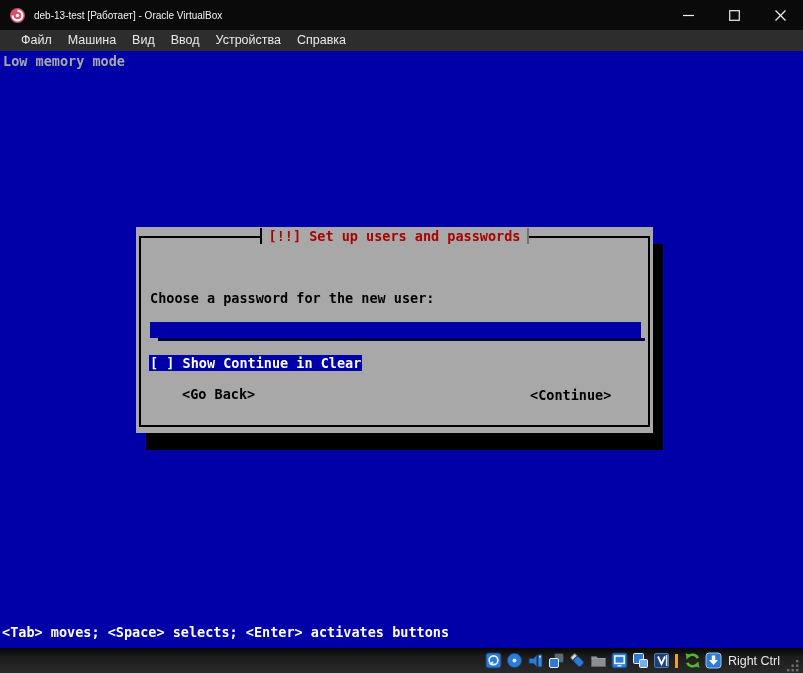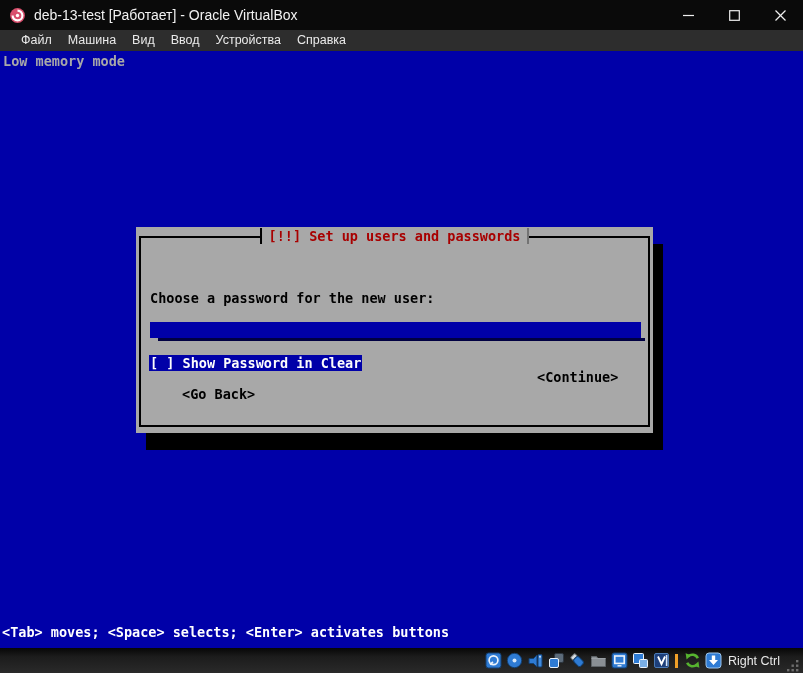--- a/index.html
+++ b/index.html
@@ -7,21 +7,21 @@
     width:803px;height:673px;position:relative;overflow:hidden;
     background:#000;font-family:"Liberation Sans",sans-serif;
     -webkit-font-smoothing:antialiased;
   }
   
   .titlebar{
     position:absolute;top:0;left:0;width:803px;height:30px;
     background:#0a0a0a;display:flex;align-items:center;
   }
   .app-icon{margin-left:9px;width:17px;height:17px;flex:0 0 auto;}
-  .title-text{color:#f2f2f2;font-size:14px;margin-left:8px;white-space:nowrap;}
+  .title-text{color:#f2f2f2;font-size:10px;margin-left:8px;white-space:nowrap;}
   .win-controls{margin-left:auto;display:flex;height:30px;}
   .win-btn{width:46px;height:30px;display:flex;align-items:center;justify-content:center;cursor:default;}
   .win-btn svg{display:block;}
   
   .menubar{
     position:absolute;top:30px;left:0;width:803px;height:21px;
     background:#2d2d2d;display:flex;align-items:center;padding-left:13px;box-sizing:border-box;
   }
   .menu-item{color:#eaeaea;font-size:12.5px;padding:0 8px;line-height:21px;white-space:nowrap;}
   
@@ -51,21 +51,21 @@
     position:absolute;left:14px;top:95px;width:491px;height:16px;
     background:#0000a8;border:none;outline:none;padding:0;margin:0;z-index:2;
     color:#fcfcfc;font-family:"DejaVu Sans Mono",monospace;font-size:13.5px;box-sizing:border-box;
   }
   .entry-shadow{position:absolute;left:22px;top:111px;width:487px;height:3px;background:#000042;z-index:2;}
   .dlg-checkbox{
     position:absolute;left:13px;top:128px;height:16px;line-height:16px;
     background:#0000a8;color:#fcfcfc;padding:0 1px;z-index:2;white-space:pre;
   }
   .btn-goback{position:absolute;left:46px;top:159px;z-index:2;cursor:default;}
-  .btn-continue{position:absolute;left:394px;top:142px;z-index:2;cursor:default;margin-left:7px;}
+  .btn-continue{position:absolute;left:394px;top:160px;z-index:2;cursor:default;}
   
   .statusbar{
     position:absolute;left:0;top:648px;width:803px;height:25px;
     background:linear-gradient(180deg,#060606 0%,#1c1c1c 35%,#2a2a2a 100%);
     display:flex;align-items:center;justify-content:flex-end;
     box-sizing:border-box;padding-right:2px;
   }
   .sb-icon{width:17px;height:17px;margin:0 2px;flex:0 0 auto;}
   .sb-icon svg{display:block;}
   .activity-bar{width:3px;height:14px;background:#f0a028;margin:0 4px 0 3px;flex:0 0 auto;}
@@ -115,21 +115,21 @@
 
 <div class="screen">
   <span class="low-mem">Low memory mode</span>
 
   <div class="dialog">
     <div class="dialog-frame"></div>
     <span class="dialog-title">[!!] Set up users and passwords</span>
     <span class="dlg-line2">Choose a password for the new user:</span>
     <input class="pw-entry" type="password" readonly="" value="" style="">
     <div class="entry-shadow"></div>
-    <span class="dlg-checkbox">[ ] Show Password in Clear</span>
+    <span class="dlg-checkbox">[ ] Show Continue in Clear</span>
     <span class="btn-goback">&lt;Go Back&gt;</span>
     <span class="btn-continue">&lt;Continue&gt;</span>
   </div>
 
   <span class="help-line">&lt;Tab&gt; moves; &lt;Space&gt; selects; &lt;Enter&gt; activates buttons</span>
 </div>
 
 <div class="statusbar">
   <span class="sb-icon">
     <svg width="17" height="17" viewBox="0 0 17 17">

